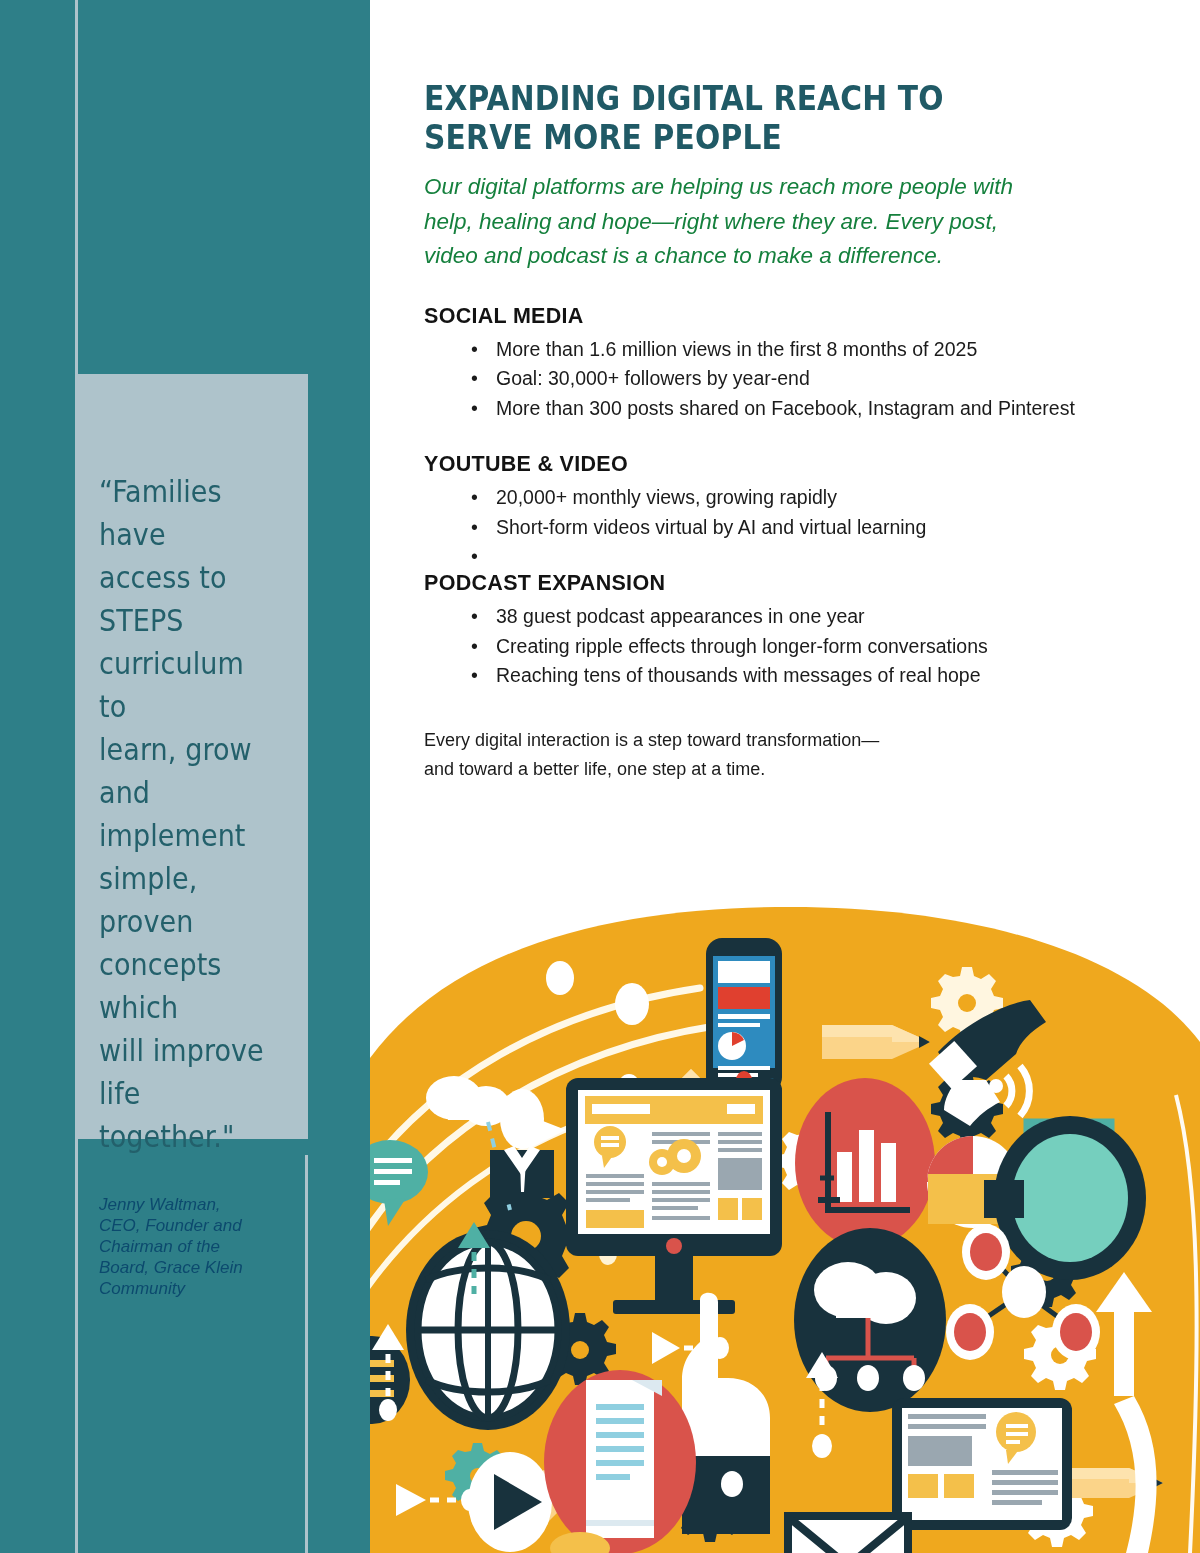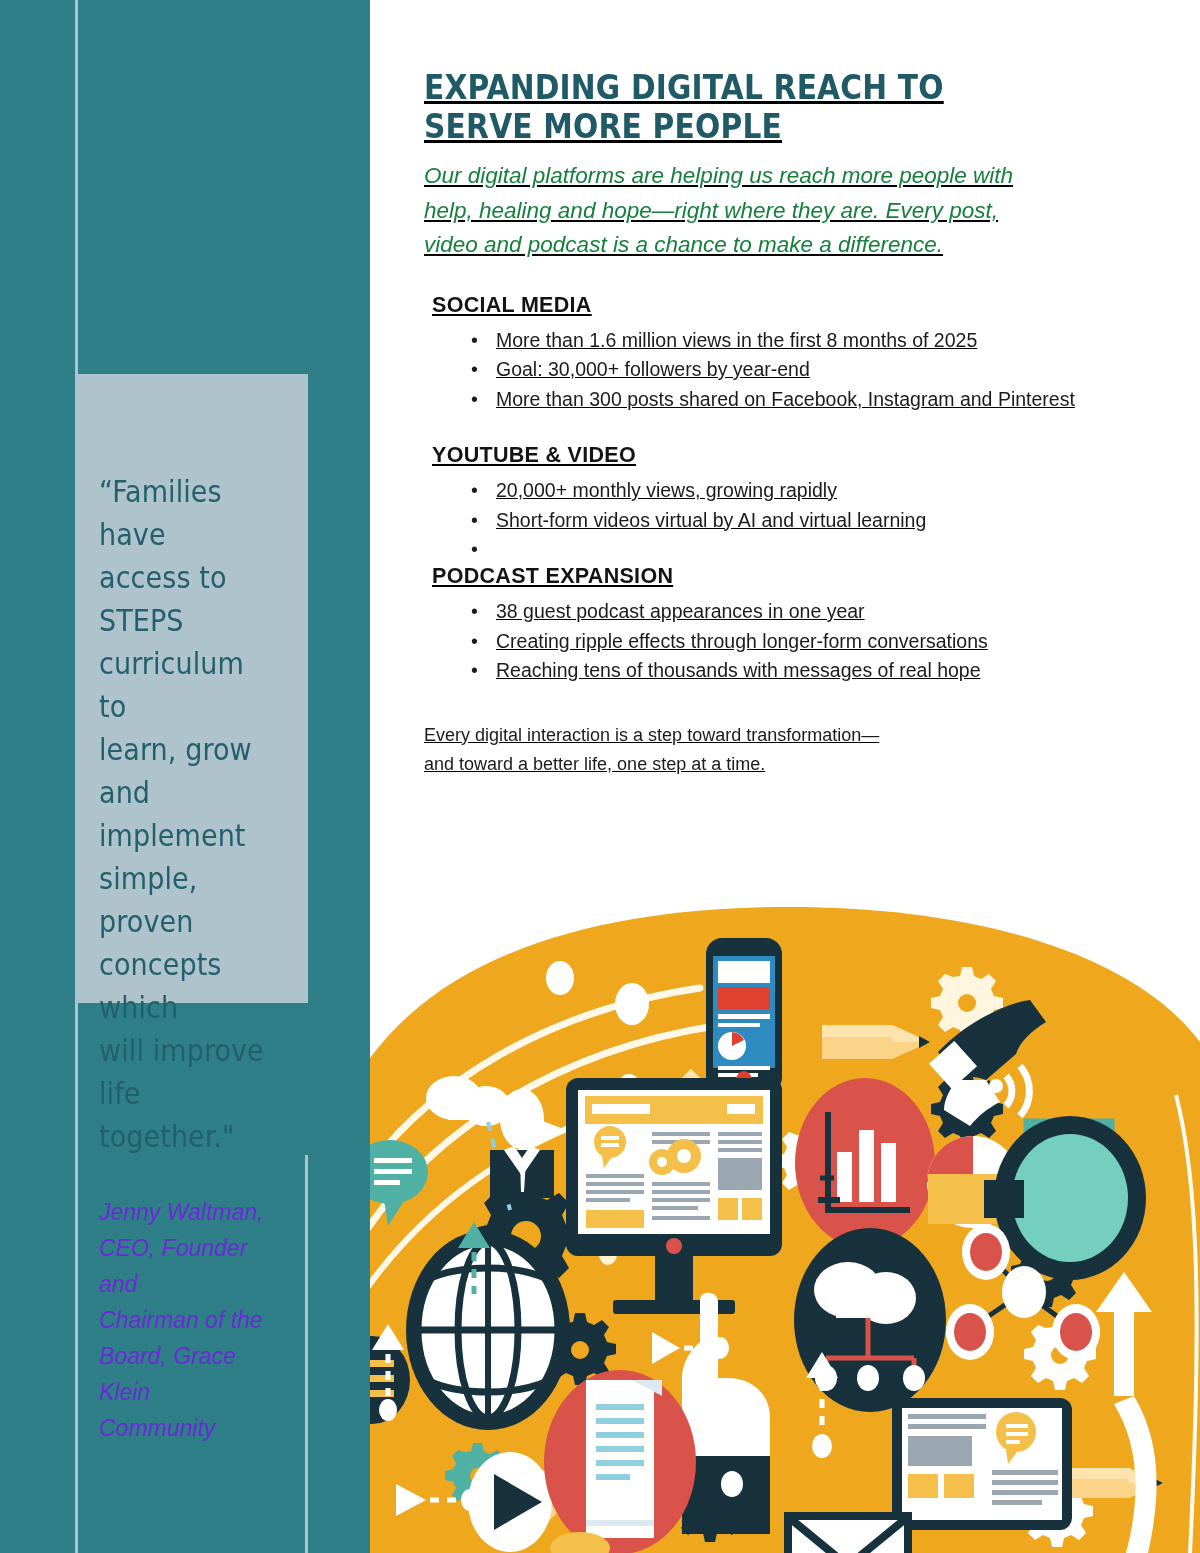--- a/index.html
+++ b/index.html
@@ -12,54 +12,54 @@
   .page{position:absolute;inset:0;overflow:hidden;background:#fff;}
 
   
   .rail-a{position:absolute;left:0;top:0;width:75px;height:1553px;background:#2E7F88;}
   .rail-line{position:absolute;left:75px;top:0;width:3px;height:1553px;background:#AEC3CB;}
   .rail-b{position:absolute;left:78px;top:0;width:292px;height:1553px;background:#2E7F88;}
   .rail-line2{position:absolute;left:305px;top:1155px;width:3px;height:398px;background:#AEC3CB;}
 
   
   .quote-panel{
-    position:absolute;left:75px;top:374px;width:233px;height:629px;
+    position:absolute;left:75px;top:374px;width:233px;height:765px;
     background:#AEC3CB;box-sizing:border-box;
     padding:96px 30px 0 24px;
   }
   .quote-text{
     font-family:"Liberation Sans Narrow","DejaVu Sans Condensed","Liberation Sans",sans-serif;
     font-stretch:condensed;
     font-size:30px;line-height:43px;color:#23606B;letter-spacing:.1px;
     margin:0;white-space:pre-line;font-weight:400;
   }
   .quote-attr{
     margin:36px 0 0 0;
     font-family:"Liberation Sans",sans-serif;
-    font-style:italic;font-size:23px;line-height:36px;color:#6d28d9;
+    font-style:italic;font-size:17px;line-height:21px;color:#0c4a6e;
     white-space:pre-line;
   }
 
   
-  .content{position:absolute;left:424px;top:0;width:660px;text-decoration:underline;}
+  .content{position:absolute;left:424px;top:11px;width:660px;}
   .headline{
     margin:68px 0 0 0;
     font-family:"Liberation Sans Narrow","DejaVu Sans Condensed","Liberation Sans",sans-serif;
     font-stretch:condensed;
     font-weight:700;font-size:33px;line-height:39px;color:#205A66;
     letter-spacing:.2px;white-space:pre-line;text-transform:uppercase;
   }
   .intro{
     margin:13px 0 0 0;width:640px;
     font-style:italic;font-weight:400;font-size:22.5px;line-height:34.5px;
     color:#15803d;white-space:pre-line;
   }
   .sec{margin-top:30px;}
   .sec-title{
-    margin:8px;font-weight:700;font-size:21.5px;letter-spacing:.3px;color:#131313;
+    margin:0;font-weight:700;font-size:21.5px;letter-spacing:.3px;color:#131313;
     text-transform:uppercase;
   }
   ul.bullets{margin:6px 0 0 0;padding:0;list-style:none;}
   ul.bullets li{
     position:relative;padding-left:72px;
     font-size:19.5px;line-height:28.5px;color:#1b1b1b;margin-top:1px;
   }
   ul.bullets li .dot{
     position:absolute;left:47px;top:0;color:#1b1b1b;font-size:19.5px;line-height:28.5px;
   }

